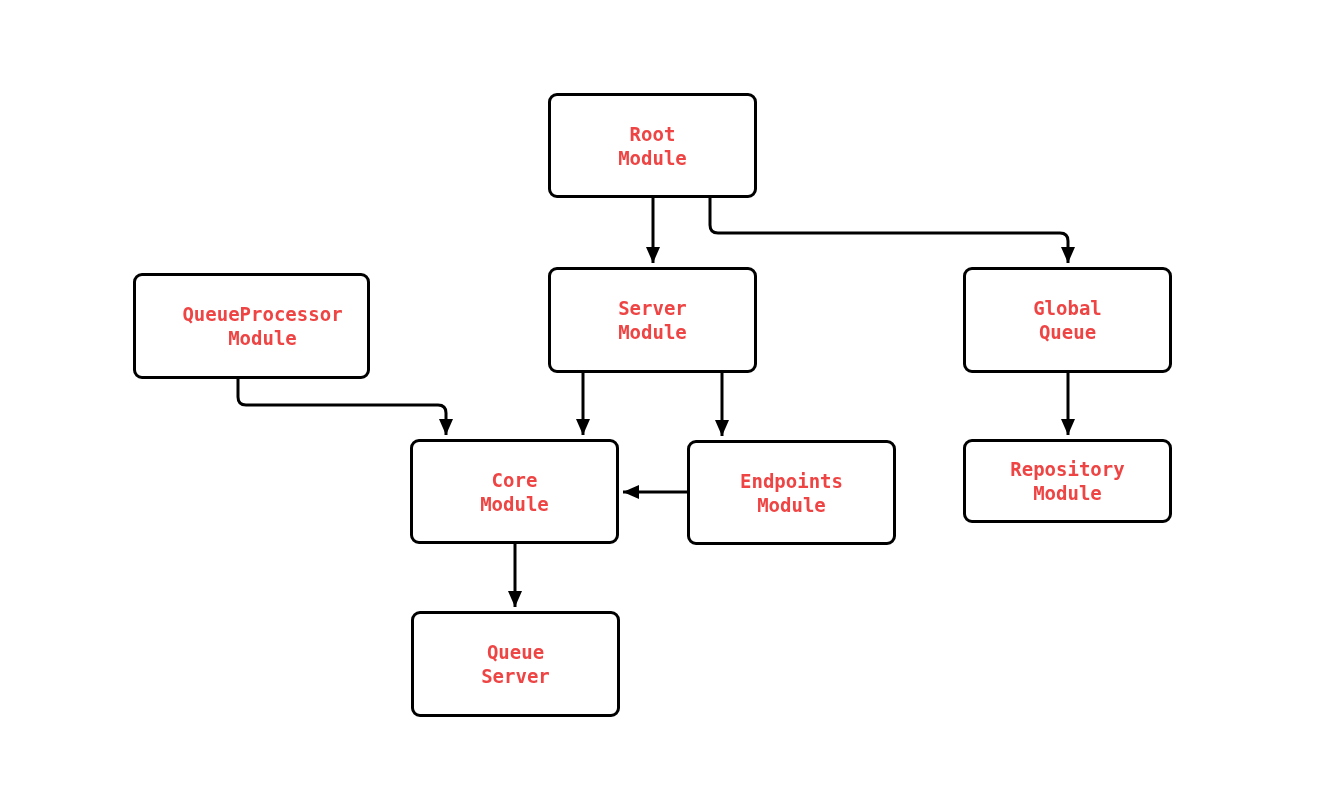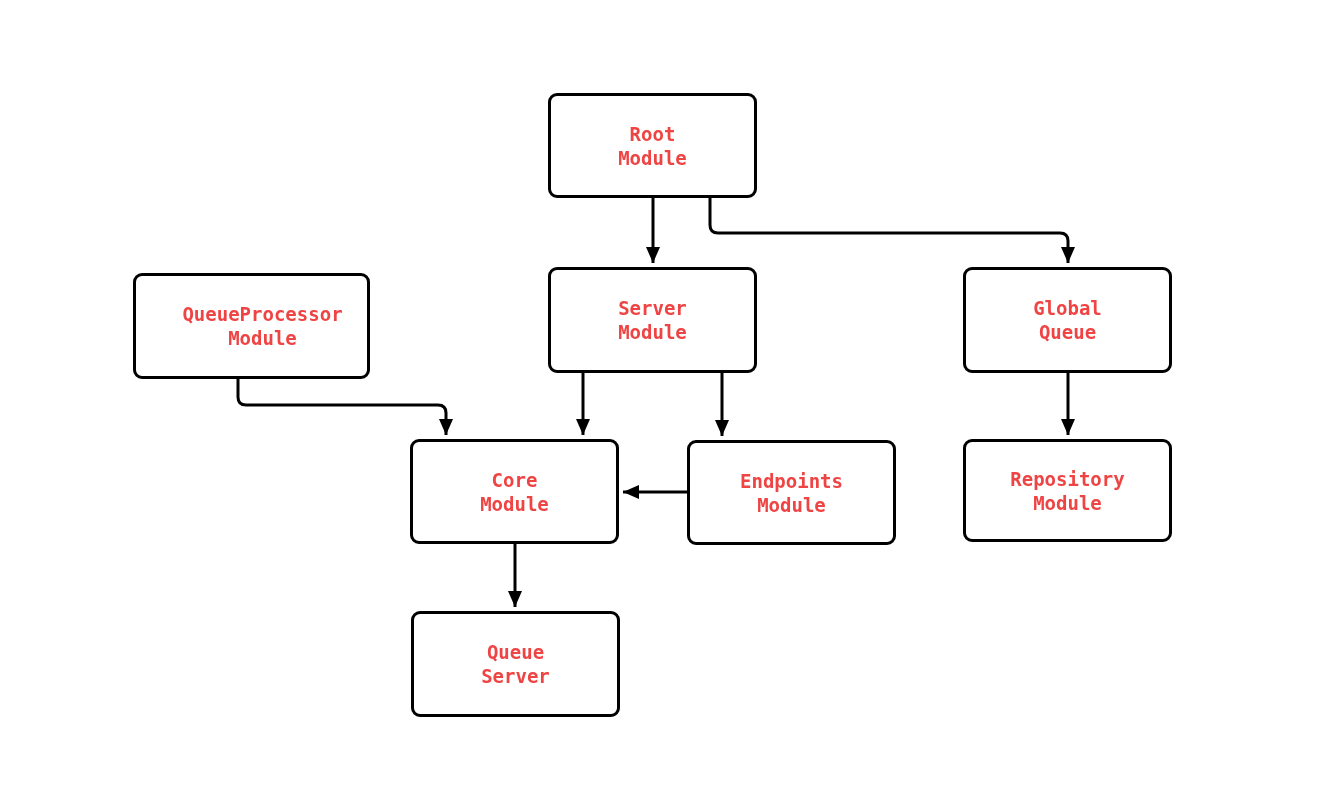--- a/index.html
+++ b/index.html
@@ -41,21 +41,21 @@
     white-space: pre-line;
     letter-spacing: 0px;
   }
   
   .n-root      { left: 548px; top:  93px; width: 209px; height: 105px; }
   .n-qp        { left: 133px; top: 273px; width: 237px; height: 106px; padding-left: 22px; }
   .n-server    { left: 548px; top: 267px; width: 209px; height: 106px; }
   .n-global    { left: 963px; top: 267px; width: 209px; height: 106px; }
   .n-core      { left: 410px; top: 439px; width: 209px; height: 105px; justify-content: center; }
   .n-endpoints { left: 687px; top: 440px; width: 209px; height: 105px; }
-  .n-repo      { left: 963px; top: 439px; width: 209px; height: 103px; }
+  .n-repo      { left: 963px; top: 439px; width: 209px; height: 84px; }
   .n-queue     { left: 411px; top: 611px; width: 209px; height: 106px; }
   .edge {
     stroke: #000000;
     stroke-width: 3;
     fill: none;
   }
 </style>
 </head>
 <body>
 

